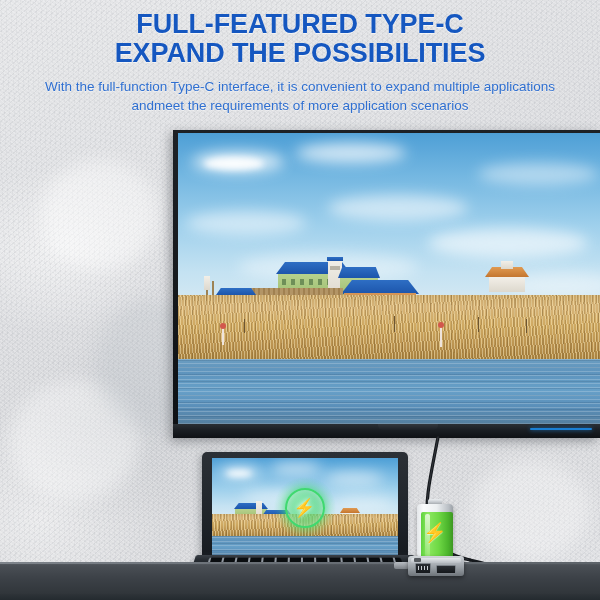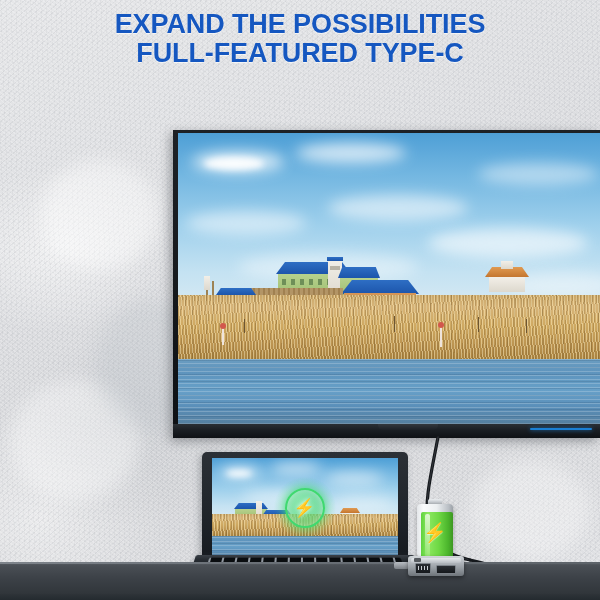--- a/index.html
+++ b/index.html
@@ -250,23 +250,24 @@
 <div class="wall">
   <div class="wall-tex"></div>
   <div class="wall-blotch" style="left:10px;top:380px;width:130px;height:120px;background:rgba(255,255,255,.4);"></div>
   <div class="wall-blotch" style="left:95px;top:300px;width:110px;height:130px;background:rgba(186,191,198,.3);"></div>
   <div class="wall-blotch" style="left:40px;top:160px;width:120px;height:110px;background:rgba(255,255,255,.45);"></div>
   <div class="wall-blotch" style="left:470px;top:460px;width:120px;height:100px;background:rgba(255,255,255,.35);"></div>
 </div>
 
 <div class="header">
   <div class="headline">
+    <div>FULL-FEATURED TYPE-C</div>
     <div>EXPAND THE POSSIBILITIES</div>
-    <div>FULL-FEATURED TYPE-C</div>
-  </div>
+  </div>
+  <div class="subline">With the full-function Type-C interface, it is convenient to expand multiple applications andmeet the requirements of more application scenarios</div>
 </div>
 
 <div class="tv">
   <div class="tv-frame"></div>
   <div class="tv-screen">
     <div class="scene">
       <div class="sky"></div>
       <div class="cloud soft" style="left:14px;top:18px;width:92px;height:22px;"></div>
       <div class="cloud" style="left:26px;top:24px;width:60px;height:13px;"></div>
       <div class="cloud soft" style="left:118px;top:10px;width:110px;height:20px;"></div>

